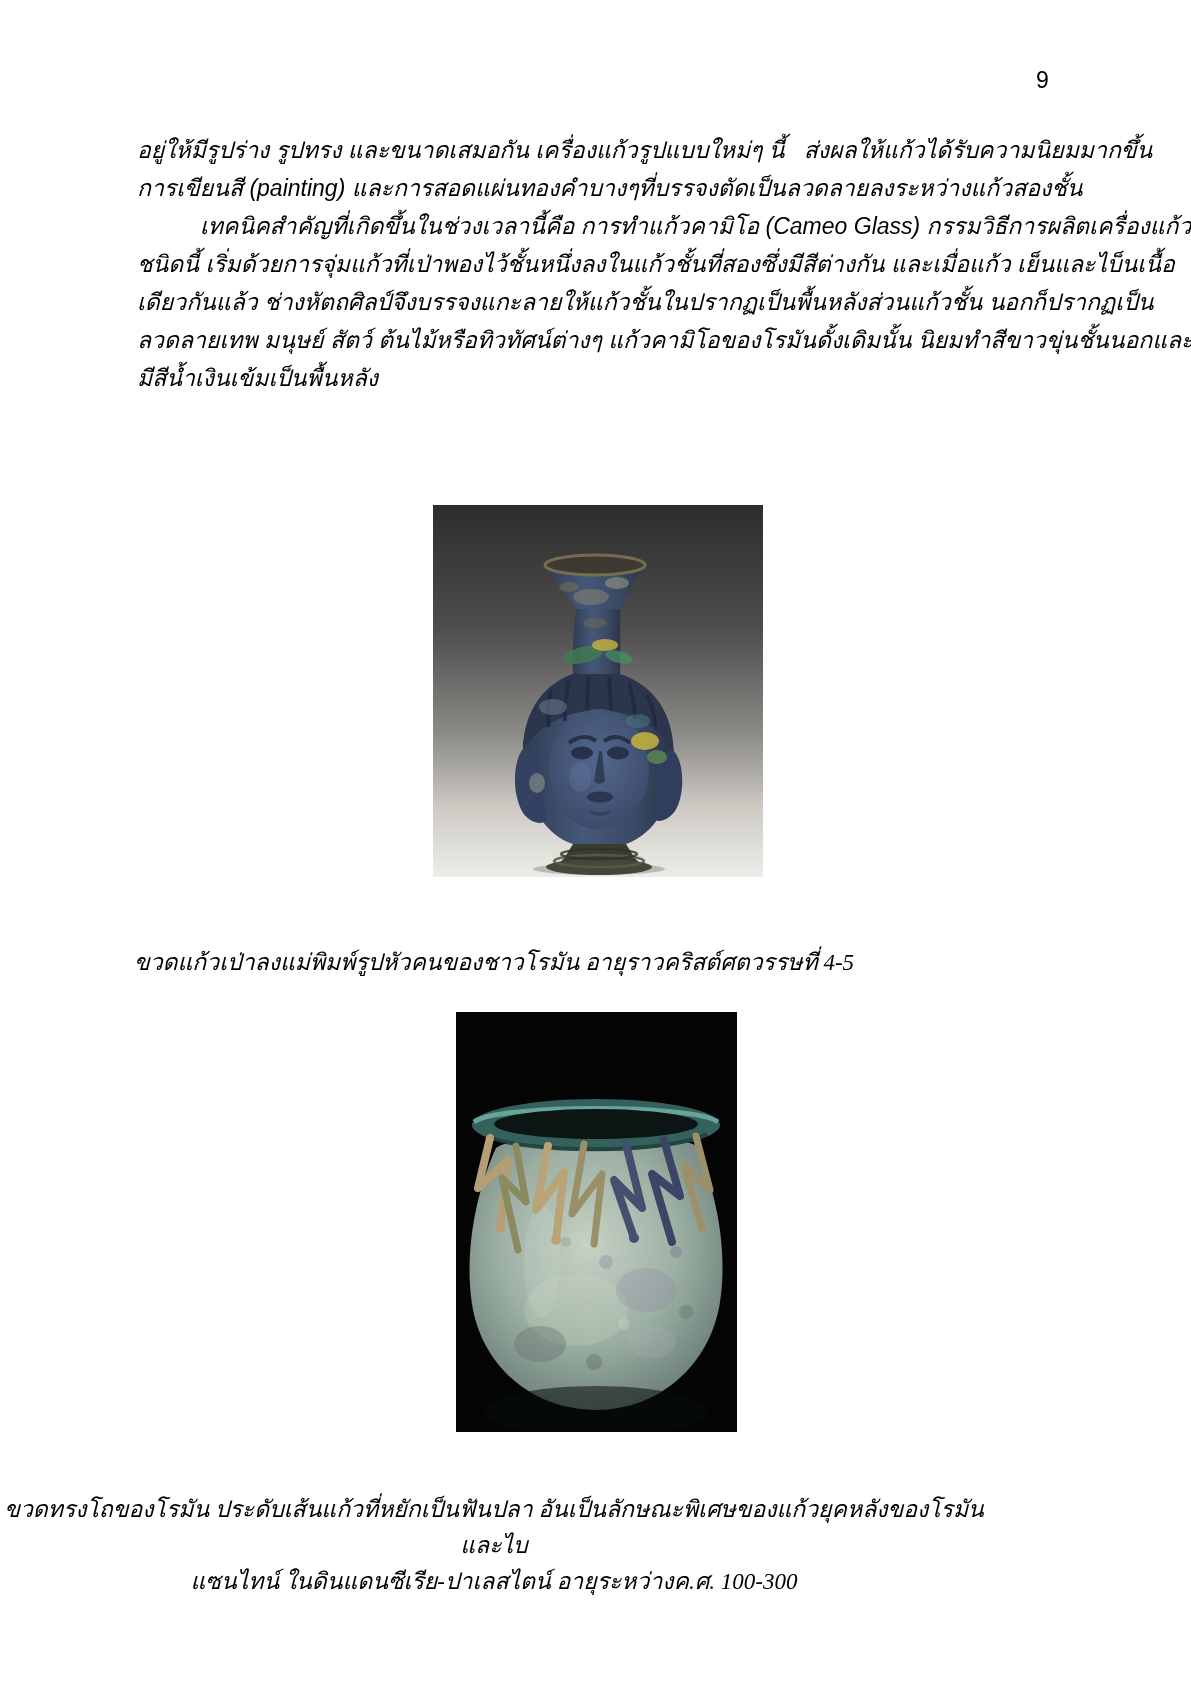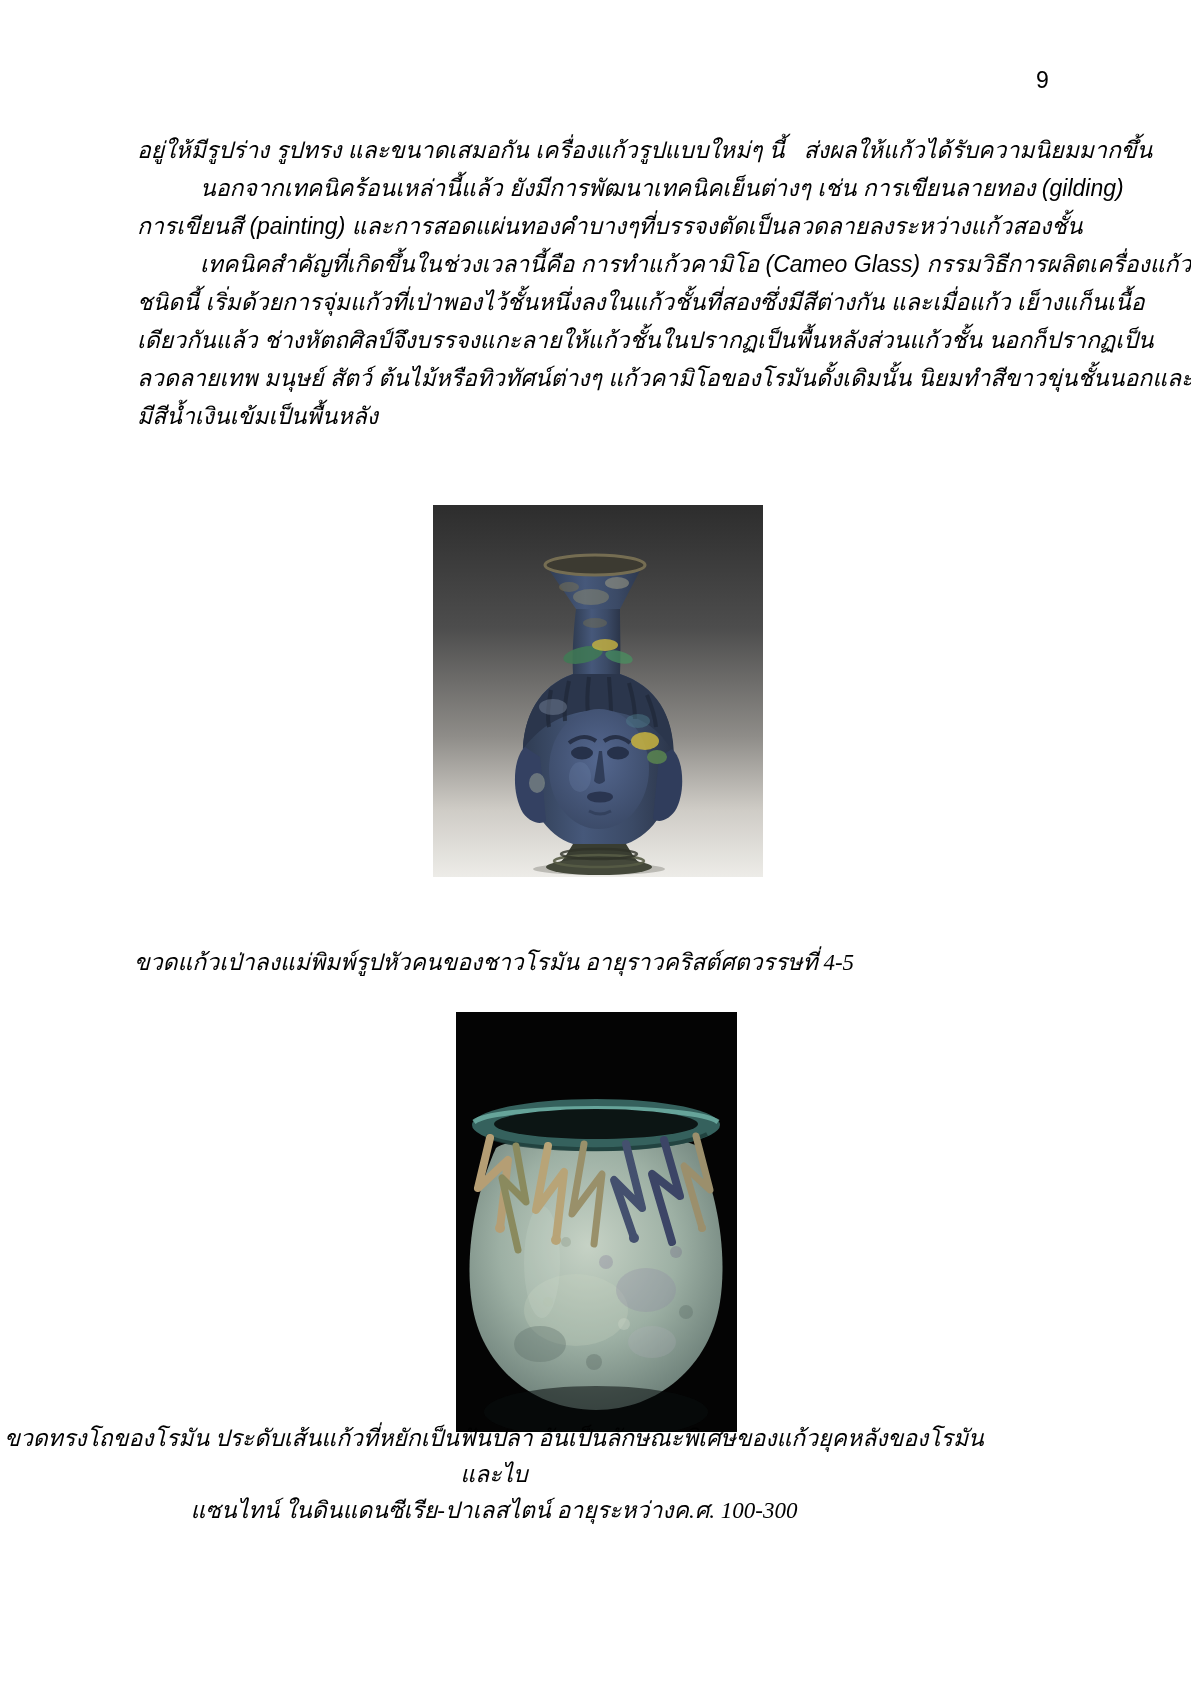--- a/index.html
+++ b/index.html
@@ -32,35 +32,34 @@
   .fig1 { left:433px; top:505px; width:330px; height:372px; }
   .fig2 { left:456px; top:1012px; width:281px; height:420px; }
   .figure svg { display:block; width:100%; height:100%; }
   .caption {
     position:absolute; left:0; width:988px;
     text-align:center; font-style:italic;
     font-size:23px; line-height:36px;
     font-family:"Liberation Serif", serif;
   }
   .caption1 { top:945px; }
-  .caption2 { top:1421px; }
+  .caption2 { top:1492px; }
 </style>
 </head>
 <body>
 
 <div class="page">
 
   <div class="page-number">9</div>
 
   <div class="body-text">
     <div class="line">อยู่ให้มีรูปร่าง รูปทรง และขนาดเสมอกัน เครื่องแก้วรูปแบบใหม่ๆ นี้   ส่งผลให้แก้วได้รับความนิยมมากขึ้น</div>
-    <div class="line indent">นอกจากเทคนิคร้อนเหล่านี้แล้ว ยังมีการพัฒนาเทคนิคเย็นต่างๆ เช่น การเขียนลายทอง (gilding)</div>
     <div class="line">การเขียนสี (painting) และการสอดแผ่นทองคำบางๆที่บรรจงตัดเป็นลวดลายลงระหว่างแก้วสองชั้น</div>
     <div class="line indent">เทคนิคสำคัญที่เกิดขึ้นในช่วงเวลานี้คือ การทำแก้วคามิโอ (Cameo Glass) กรรมวิธีการผลิตเครื่องแก้ว</div>
-    <div class="line">ชนิดนี้ เริ่มด้วยการจุ่มแก้วที่เป่าพองไว้ชั้นหนึ่งลงในแก้วชั้นที่สองซึ่งมีสีต่างกัน และเมื่อแก้ว เย็างแก็นเนื้อ</div>
+    <div class="line">ชนิดนี้ เริ่มด้วยการจุ่มแก้วที่เป่าพองไว้ชั้นหนึ่งลงในแก้วชั้นที่สองซึ่งมีสีต่างกัน และเมื่อแก้ว เย็นและไบ็นเนื้อ</div>
     <div class="line">เดียวกันแล้ว ช่างหัตถศิลป์จึงบรรจงแกะลายให้แก้วชั้นในปรากฏเป็นพื้นหลังส่วนแก้วชั้น นอกก็ปรากฏเป็น</div>
     <div class="line">ลวดลายเทพ มนุษย์ สัตว์ ต้นไม้หรือทิวทัศน์ต่างๆ แก้วคามิโอของโรมันดั้งเดิมนั้น นิยมทำสีขาวขุ่นชั้นนอกและ</div>
     <div class="line">มีสีน้ำเงินเข้มเป็นพื้นหลัง</div>
   </div>
 
   <div class="figure fig1">
     <svg viewBox="0 0 330 372" xmlns="http://www.w3.org/2000/svg">
       <defs>
         <linearGradient id="bg1" x1="0" y1="0" x2="0" y2="1">
           <stop offset="0" stop-color="#2d2d2d"></stop>

